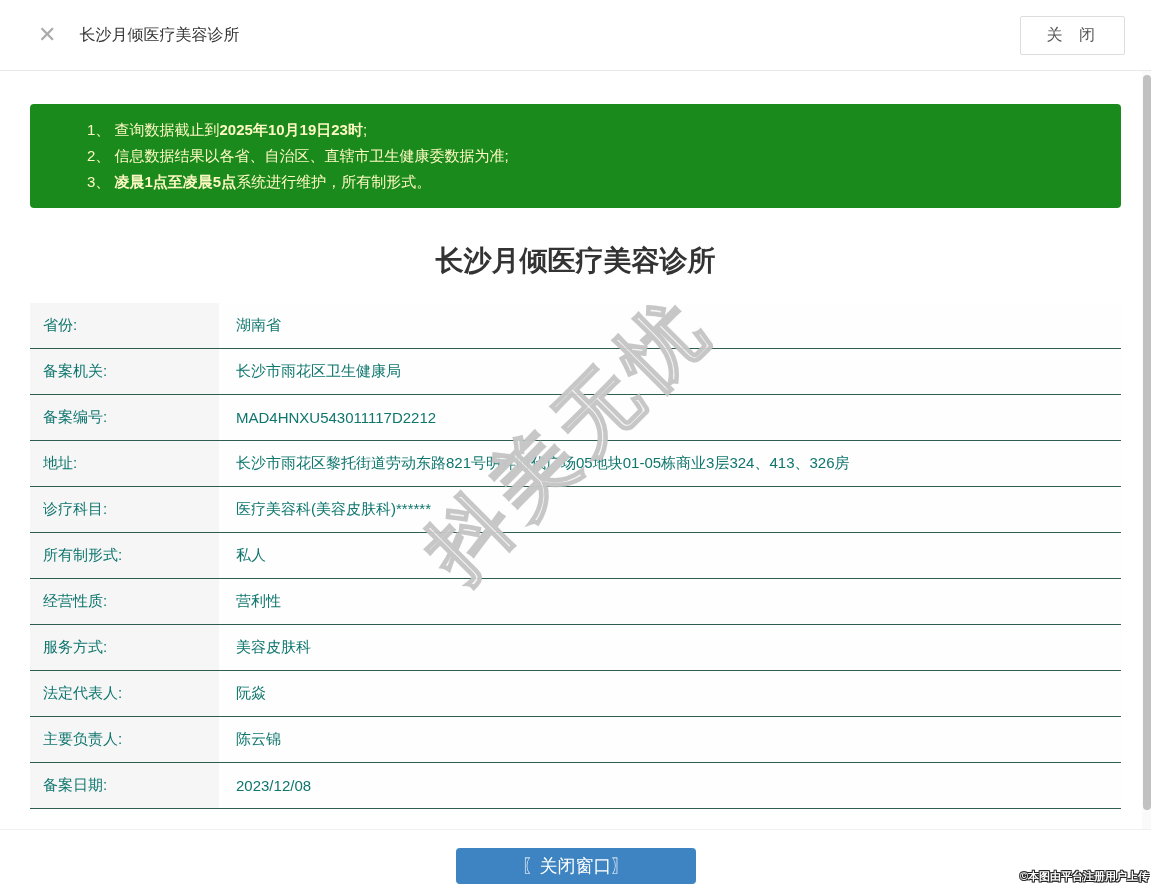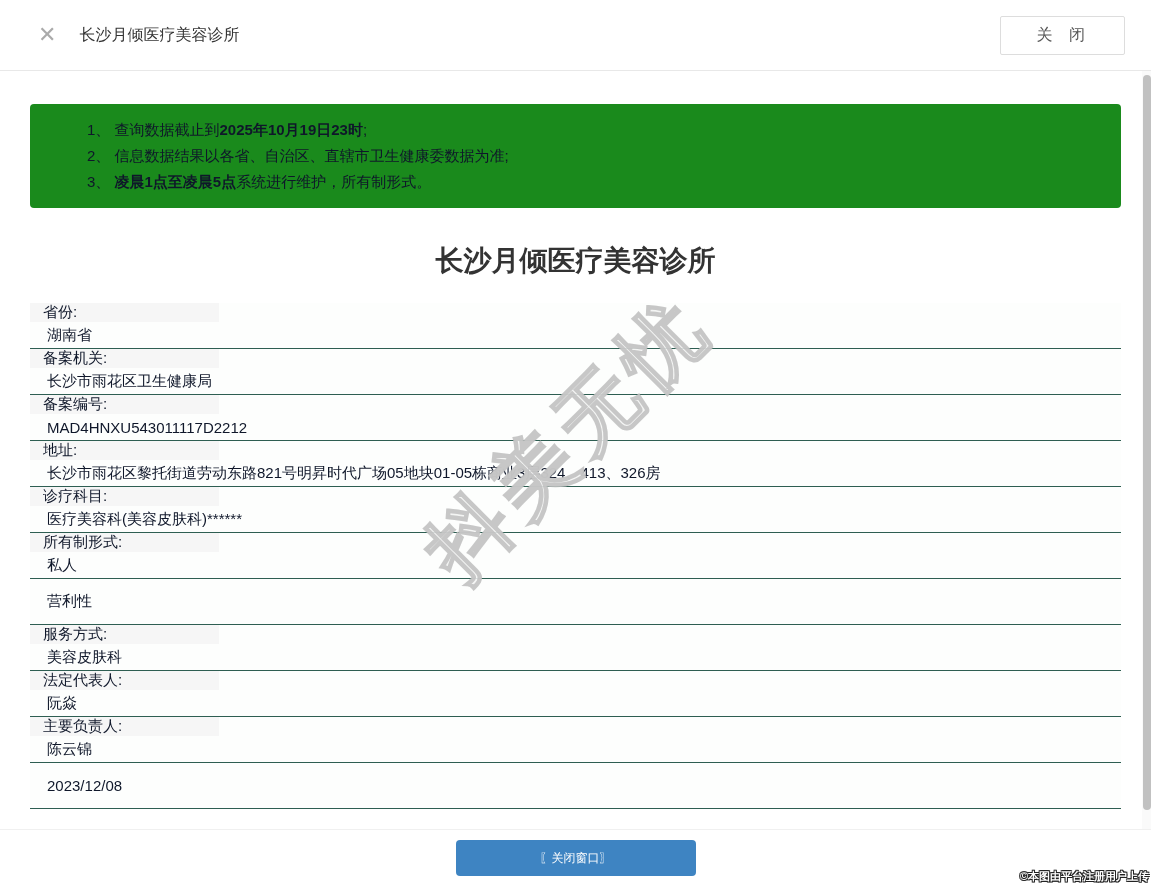--- a/index.html
+++ b/index.html
@@ -5,57 +5,57 @@
   * { margin:0; padding:0; box-sizing:border-box; }
   html,body { width:1151px; height:890px; background:#fff;
     font-family:"Liberation Sans","DejaVu Sans",sans-serif; color:#333; overflow:hidden; }
   .page { position:relative; width:1151px; height:890px; background:#fff; }
 
   
   .header { height:71px; display:flex; align-items:center; border-bottom:1px solid #e8e8e8; background:#fff; }
   .x-icon { margin-left:38px; font-size:22px; color:#aaa; line-height:1; cursor:pointer; }
   .header-title { margin-left:23px; font-size:16px; color:#333; }
   .header-spacer { flex:1; }
-  .close-btn { margin-right:26px; padding:8px 33px; border:1px solid #ddd; border-radius:2px;
+  .close-btn { margin-right:26px; padding:8px 23px; border:1px solid #ddd; border-radius:2px;
     background:#fff; color:#555; font-size:16px; letter-spacing:6px; text-indent:3px; cursor:pointer; }
 
   
   .content { position:relative; height:759px; border-bottom:1px solid #f0f0f0; background:#fff; overflow:hidden; }
 
   
   .notice { margin:33px 30px 0 30px; background:#1a8a1c; border-radius:4px;
-    padding:13px 20px 13px 57px; color:#0f172a; font-size:15px; line-height:26px; }
+    padding:13px 20px 13px 57px; color:#fef9c3; font-size:15px; line-height:26px; }
   .notice .b { font-weight:bold; }
 
   
   .doc-title { text-align:center; font-size:28px; font-weight:600; color:#333; margin:34px 0 23px 0; }
 
   
   .info-table { margin:0 30px; position:relative; }
   .row { display:flex; align-items:stretch; height:46px; border-bottom:1.5px solid #2e5e52;
-    font-size:15px; color:#0f172a; background:#fdfefd;flex-direction:column; }
+    font-size:15px; color:#0f766e; background:#fdfefd; }
   .row .lbl { width:189px; background:#f6f6f6; display:flex; align-items:center; padding-left:13px; }
   .row .val { flex:1; display:flex; align-items:center; padding-left:17px;text-align:center; }
 
   
   .watermark { position:absolute; left:570px; top:368px; z-index:5; pointer-events:none;
     transform:translate(-50%,-50%) rotate(-45deg); white-space:nowrap;
     font-size:80px; letter-spacing:10px; font-weight:bold;
     color:rgba(255,255,255,0.72); -webkit-text-stroke:2px rgba(190,190,190,0.85);
     text-shadow:0 0 1px rgba(180,180,180,0.5); }
 
   
   .scrollbar-track { position:absolute; top:0; right:0; width:9px; height:100%; background:#fafafa; }
   .scrollbar-thumb { position:absolute; top:4px; right:0; width:8px; height:735px;
     background:#c1c1c1; border-radius:4px; }
 
   
   .footer { padding-top:10px; text-align:center; }
   .close-window-btn { display:inline-block; width:240px; height:36px; line-height:36px;
-    background:#3e84c2; color:#fff; font-size:12px; border:none; border-radius:4px; cursor:pointer; }
+    background:#3e84c2; color:#fff; font-size:18px; border:none; border-radius:4px; cursor:pointer;margin-top:8px; }
 
   
   .stamp { position:absolute; right:2px; bottom:6px; font-size:11px; font-weight:bold; color:#fff;
     text-shadow:-1px -1px 0 #222, 1px -1px 0 #222, -1px 1px 0 #222, 1px 1px 0 #222, 0 1px 0 #222, 0 -1px 0 #222;padding-left:28px; }
 </style>
 </head>
 <body>
 
 <div class="page">
 
@@ -95,35 +95,37 @@
         </div>
       <div class="row">
           <div class="lbl">诊疗科目:</div>
           <div class="val">医疗美容科(美容皮肤科)******</div>
         </div>
       <div class="row">
           <div class="lbl">所有制形式:</div>
           <div class="val">私人</div>
         </div>
       <div class="row">
+          <div class="lbl">经营性质:</div>
           <div class="val">营利性</div>
         </div>
       <div class="row">
           <div class="lbl">服务方式:</div>
           <div class="val">美容皮肤科</div>
         </div>
       <div class="row">
           <div class="lbl">法定代表人:</div>
           <div class="val">阮焱</div>
         </div>
       <div class="row">
           <div class="lbl">主要负责人:</div>
           <div class="val">陈云锦</div>
         </div>
       <div class="row">
+          <div class="lbl">备案日期:</div>
           <div class="val">2023/12/08</div>
         </div>
     </div>
 
     <div class="watermark">抖美无忧</div>
 
     <div class="scrollbar-track">
       <div class="scrollbar-thumb"></div>
     </div>
   </div>

